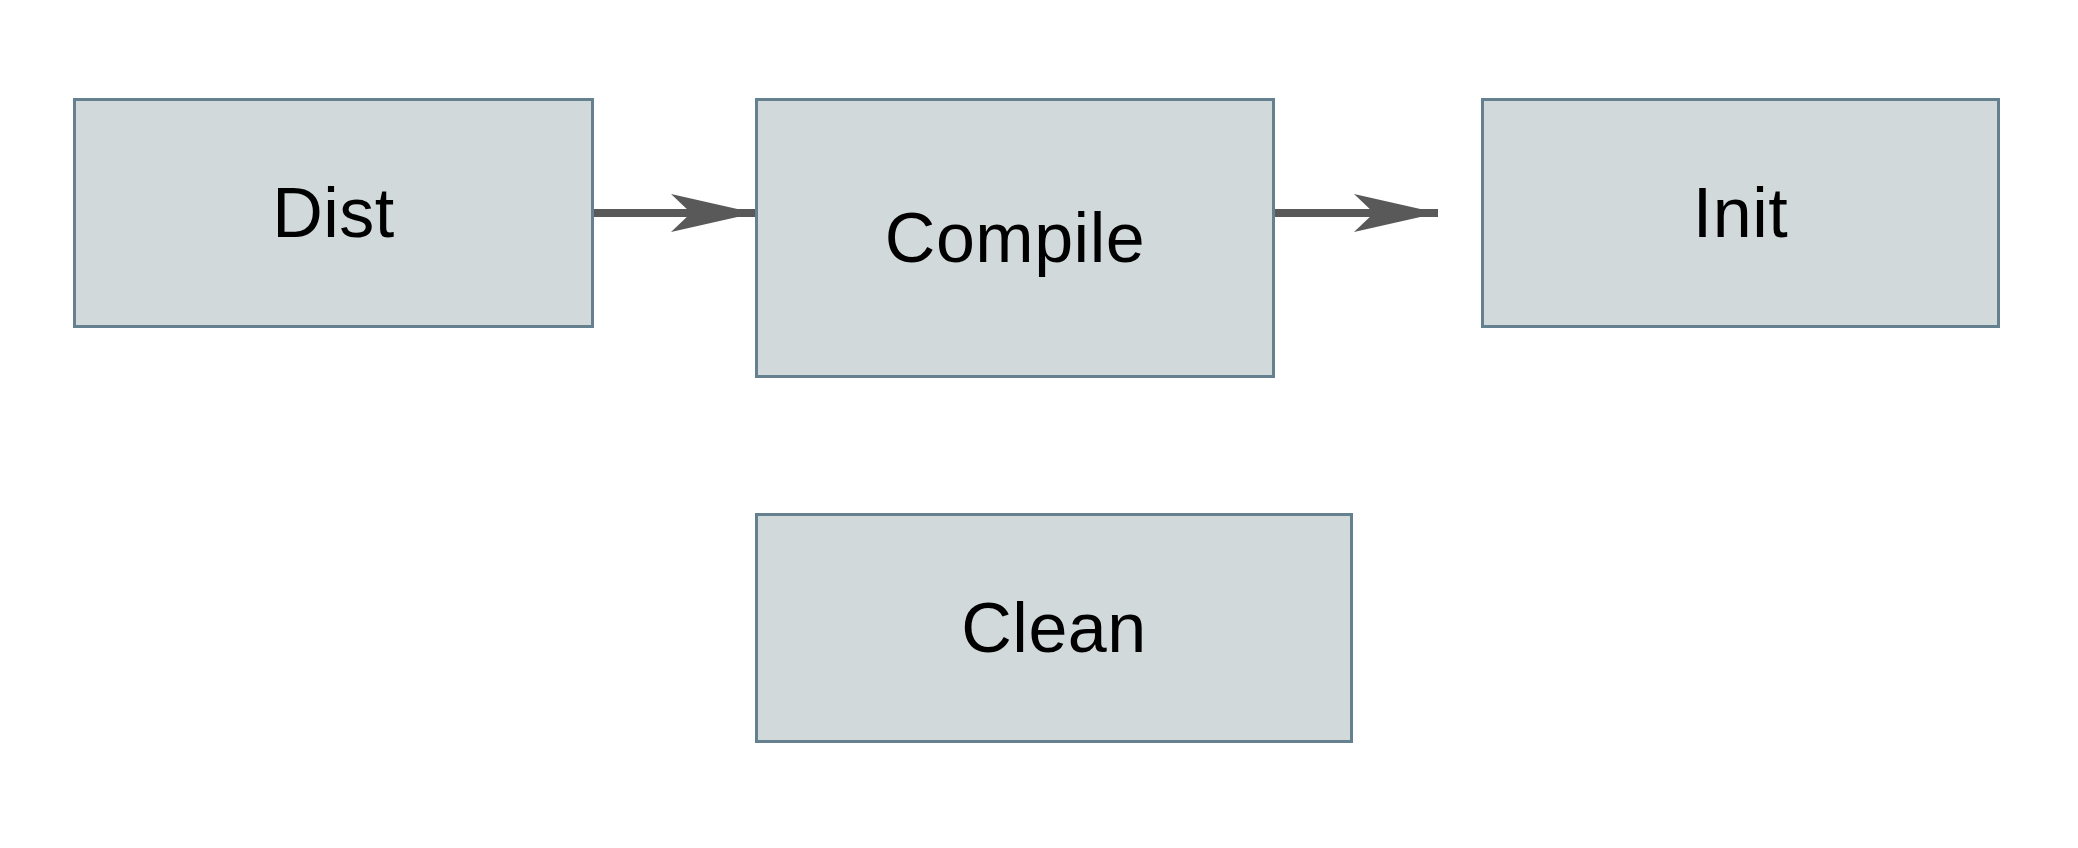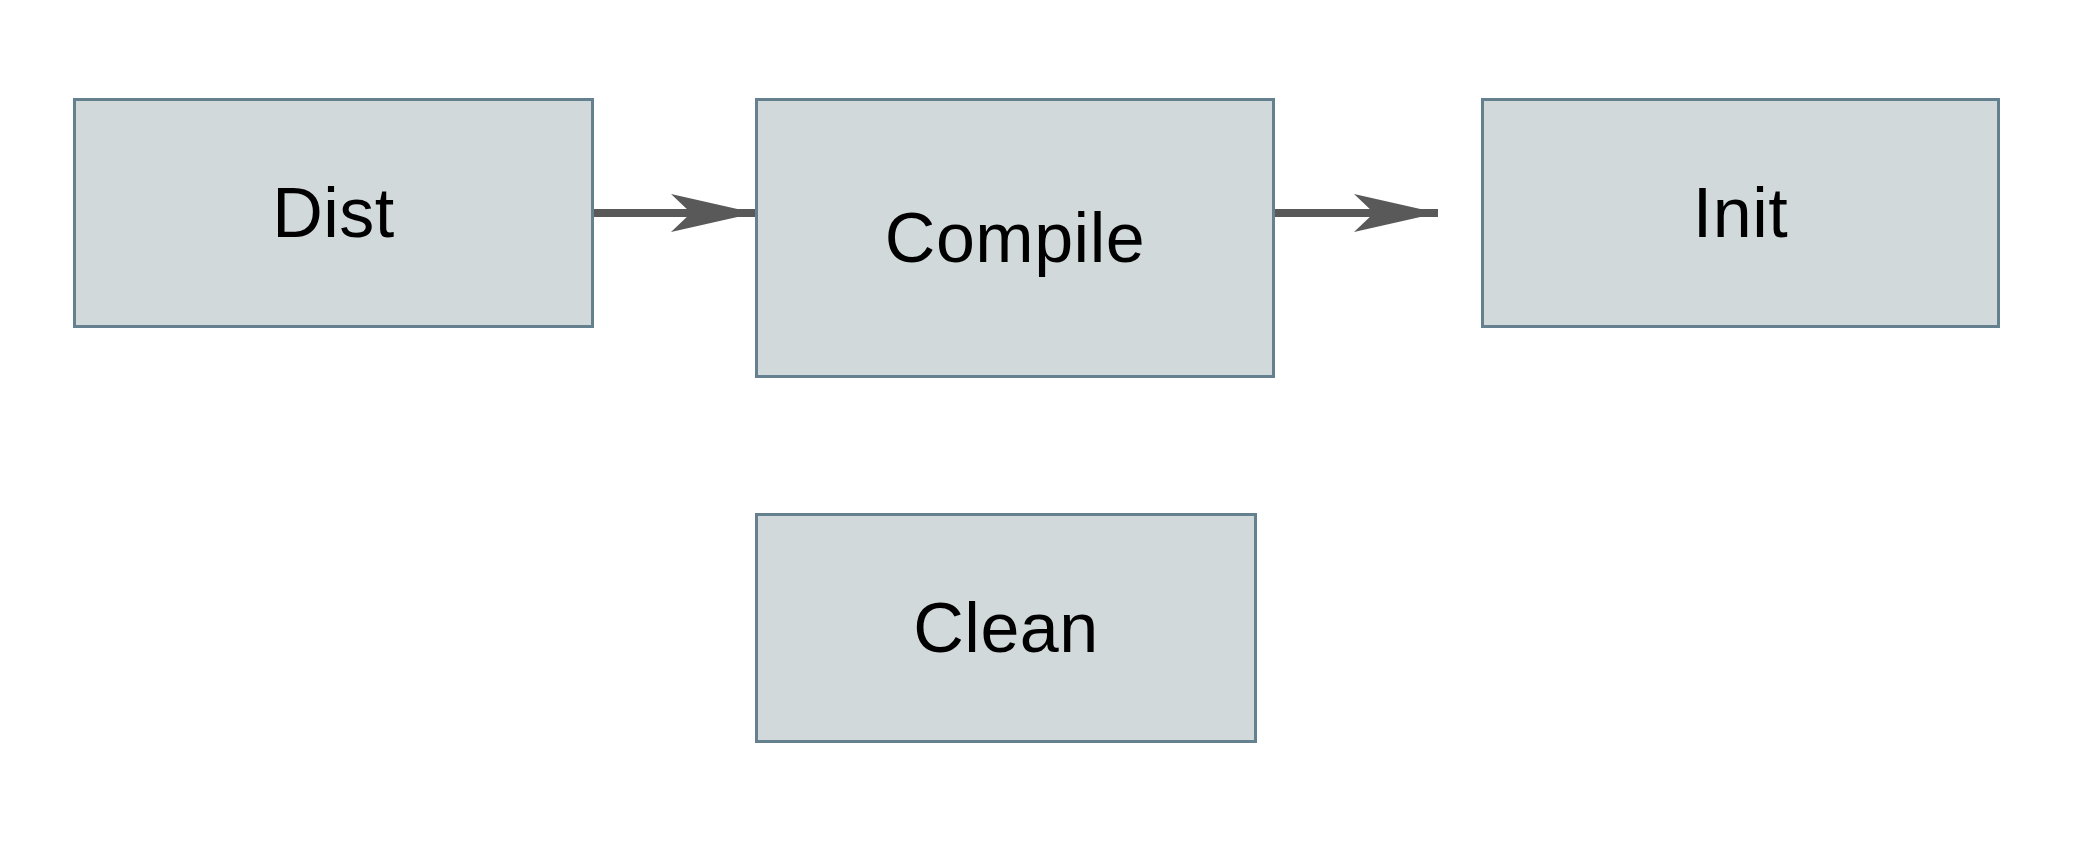--- a/index.html
+++ b/index.html
@@ -43,21 +43,21 @@
   .node-label {
     font-size: 70px;
     line-height: 1;
     color: var(--text-color, #000000);
     letter-spacing: 0.5px;
     white-space: nowrap;
   }
   .node-dist    { left: 73px;   top: 98px;  width: 521px; height: 230px; }
   .node-compile { left: 755px;  top: 98px;  width: 520px; height: 280px; }
   .node-init    { left: 1438px; top: 98px;  width: 519px; height: 230px; margin-left: 43px; }
-  .node-clean   { left: 755px;  top: 513px; width: 502px; height: 230px; }
+  .node-clean   { left: 755px;  top: 513px; width: 598px; height: 230px; }
 </style>
 </head>
 <body>
 
 <div class="canvas">
 
   <svg class="edges-layer" width="2078" height="848" viewBox="0 0 2078 848" xmlns="http://www.w3.org/2000/svg">
     <defs>
       <marker id="arrowhead" markerUnits="userSpaceOnUse" markerWidth="90" markerHeight="44" refX="84" refY="19" orient="auto">
         <path class="arrowhead-path" d="M0,0 L84,19 L0,38 L20,19 Z"></path>

